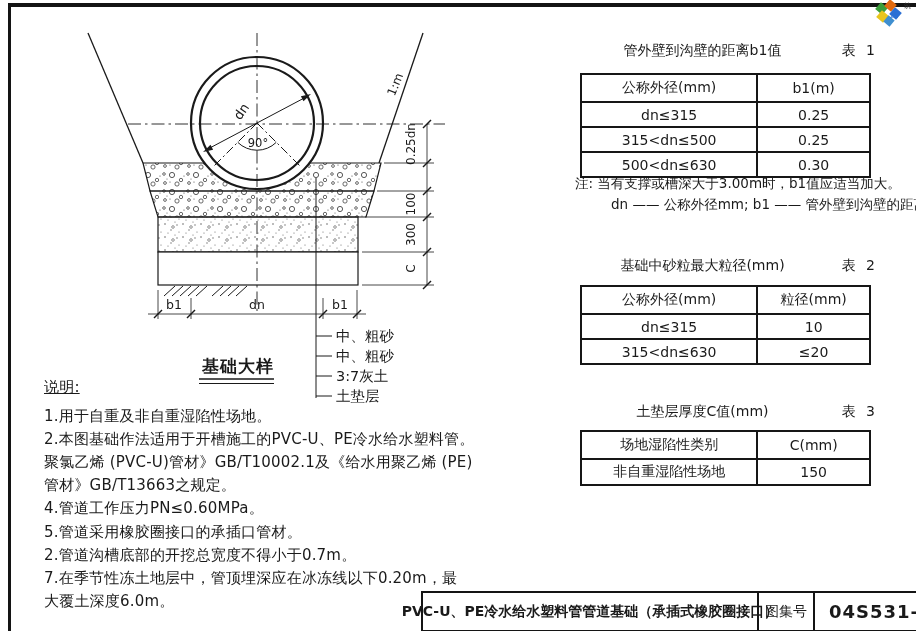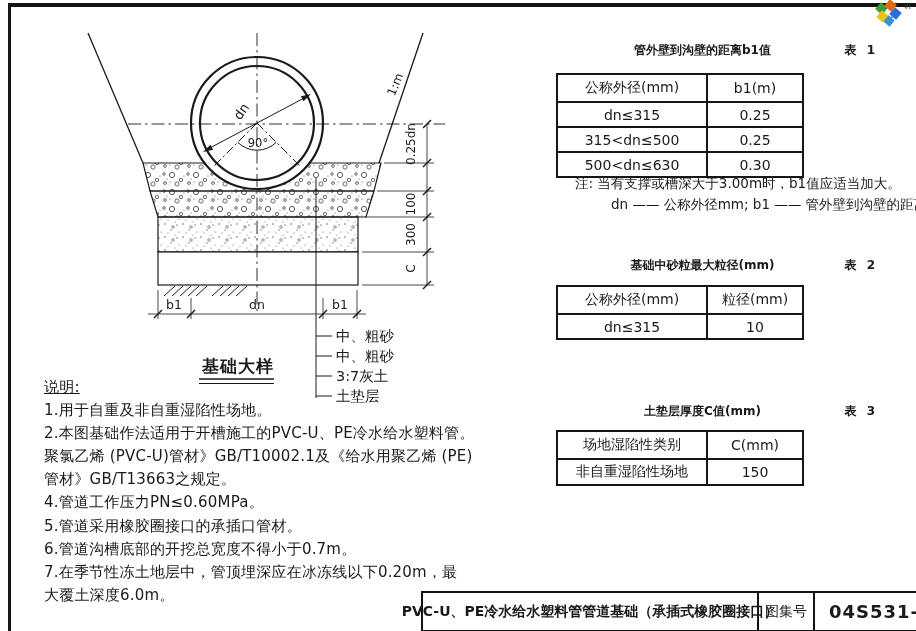--- a/index.html
+++ b/index.html
@@ -5,27 +5,27 @@
   html,body{margin:0;padding:0;background:#fff;}
   .page{position:relative;width:916px;height:631px;background:#ffffff;overflow:hidden;
         font-family:"DejaVu Sans","Liberation Sans",sans-serif;color:#1a1a1a;}
   .border-top{position:absolute;left:8px;top:3px;width:908px;height:4px;background:#141414;}
   .border-left{position:absolute;left:8px;top:3px;width:3px;height:628px;background:#141414;}
   .logo{position:absolute;left:871px;top:0px;width:45px;height:28px;}
   .logo .tiny{position:absolute;font-size:7px;line-height:7px;color:#333;white-space:nowrap;}
   .diagram-svg{position:absolute;left:30px;top:20px;width:445px;height:390px;}
   .notes{position:absolute;left:44px;top:376px;width:410px;font-size:15px;line-height:23.1px;
          letter-spacing:0.2px;white-space:nowrap;}
-  .notes .heading{text-decoration:underline;}
+  .notes .heading{margin-bottom:6px;text-decoration:underline;}
   .tbl-title{position:absolute;left:575px;width:303px;display:flex;align-items:baseline;
-             font-weight:bold;font-size:12px;}
+             font-weight:normal;font-size:14px;}
   .tbl-title .t{flex:1;text-align:center;}
   .tbl-title .tno{width:48px;text-align:right;letter-spacing:3px;}
   .t1-title{top:42px;} .t2-title{top:257px;} .t3-title{top:403px;}
-  table.std{position:absolute;left:556px;width:248px;border-collapse:collapse;table-layout:fixed;border-radius:29px;}
+  table.std{position:absolute;left:580px;width:291px;border-collapse:collapse;table-layout:fixed;border-radius:29px;}
   table.std td{border:2px solid #161616;text-align:center;vertical-align:middle;
                font-size:14px;padding:0;overflow:hidden;white-space:nowrap;}
   table.std col.c1{width:61%;} table.std col.c2{width:39%;}
   .t1{top:73px;} .t2{top:285px;} .t3{top:430px;}
   tr.hd td{height:26px;} tr.dr td{height:23px;} .t3 tr.dr td{height:24px;margin-top:34px;}
   .t1-notes{position:absolute;left:575px;top:173px;width:345px;font-size:13.5px;
             line-height:21px;white-space:nowrap;}
   .t1-notes .n2{padding-left:36px;}
   .title-block{position:absolute;left:421px;top:591px;width:520px;height:37px;
                border:2.5px solid #141414;display:flex;align-items:stretch;background:#fff;}
@@ -176,21 +176,21 @@
   </svg>
 
   <div class="notes">
     <div class="heading">说明:</div>
     <div>1.用于自重及非自重湿陷性场地。</div>
     <div>2.本图基础作法适用于开槽施工的PVC-U、PE冷水给水塑料管。</div>
     <div>聚氯乙烯 (PVC-U)管材》GB/T10002.1及《给水用聚乙烯 (PE)</div>
     <div>管材》GB/T13663之规定。</div>
     <div>4.管道工作压力PN≤0.60MPa。</div>
     <div>5.管道采用橡胶圈接口的承插口管材。</div>
-    <div>6.管道沟槽底部的开挖总宽度不得小于0.7m。</div>
+    <div>2.管道沟槽底部的开挖总宽度不得小于0.7m。</div>
     <div>7.在季节性冻土地层中，管顶埋深应在冰冻线以下0.20m，最</div>
     <div>大覆土深度6.0m。</div>
   </div>
 
   <div class="tbl-title t1-title">
     <span class="t">管外壁到沟壁的距离b1值</span>
     <span class="tno">表 1</span>
   </div>
   <table class="std t1">
     <colgroup>
@@ -232,20 +232,24 @@
       </colgroup>
     <tbody>
         <tr class="hd">
       <td>公称外径(mm)</td>
       <td>粒径(mm)</td>
     </tr>
     <tr class="dr">
       <td>dn≤315</td>
       <td>10</td>
     </tr>
+    <tr class="dr">
+      <td>315&lt;dn≤630</td>
+      <td>≤20</td>
+    </tr>
   </tbody>
     </table>
 
   <div class="tbl-title t3-title">
     <span class="t">土垫层厚度C值(mm)</span>
     <span class="tno">表 3</span>
   </div>
   <table class="std t3">
     <colgroup>
         <col class="c1">

